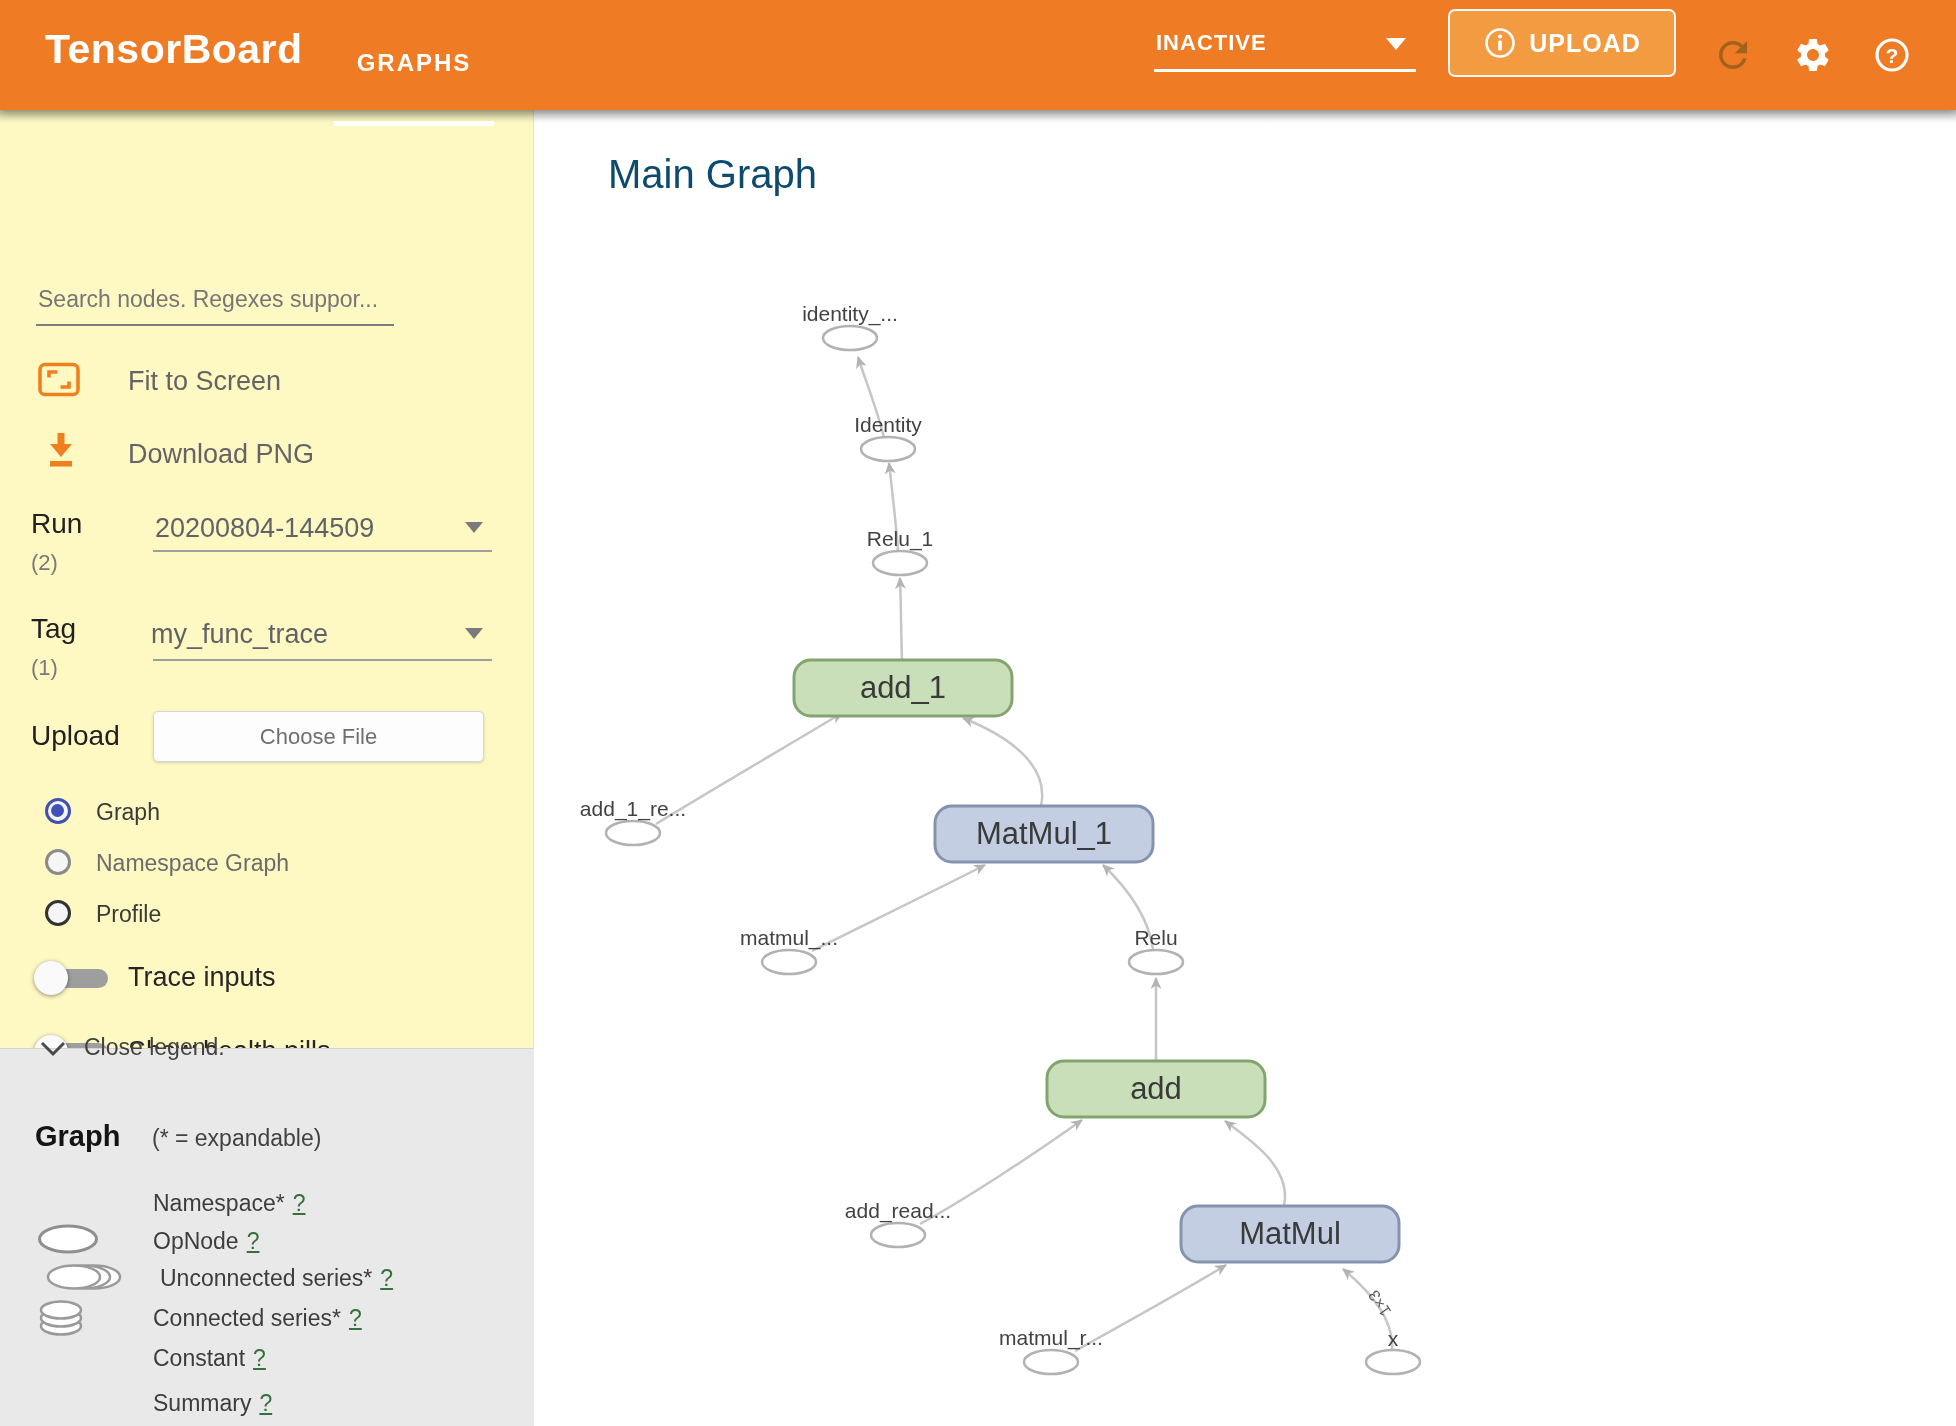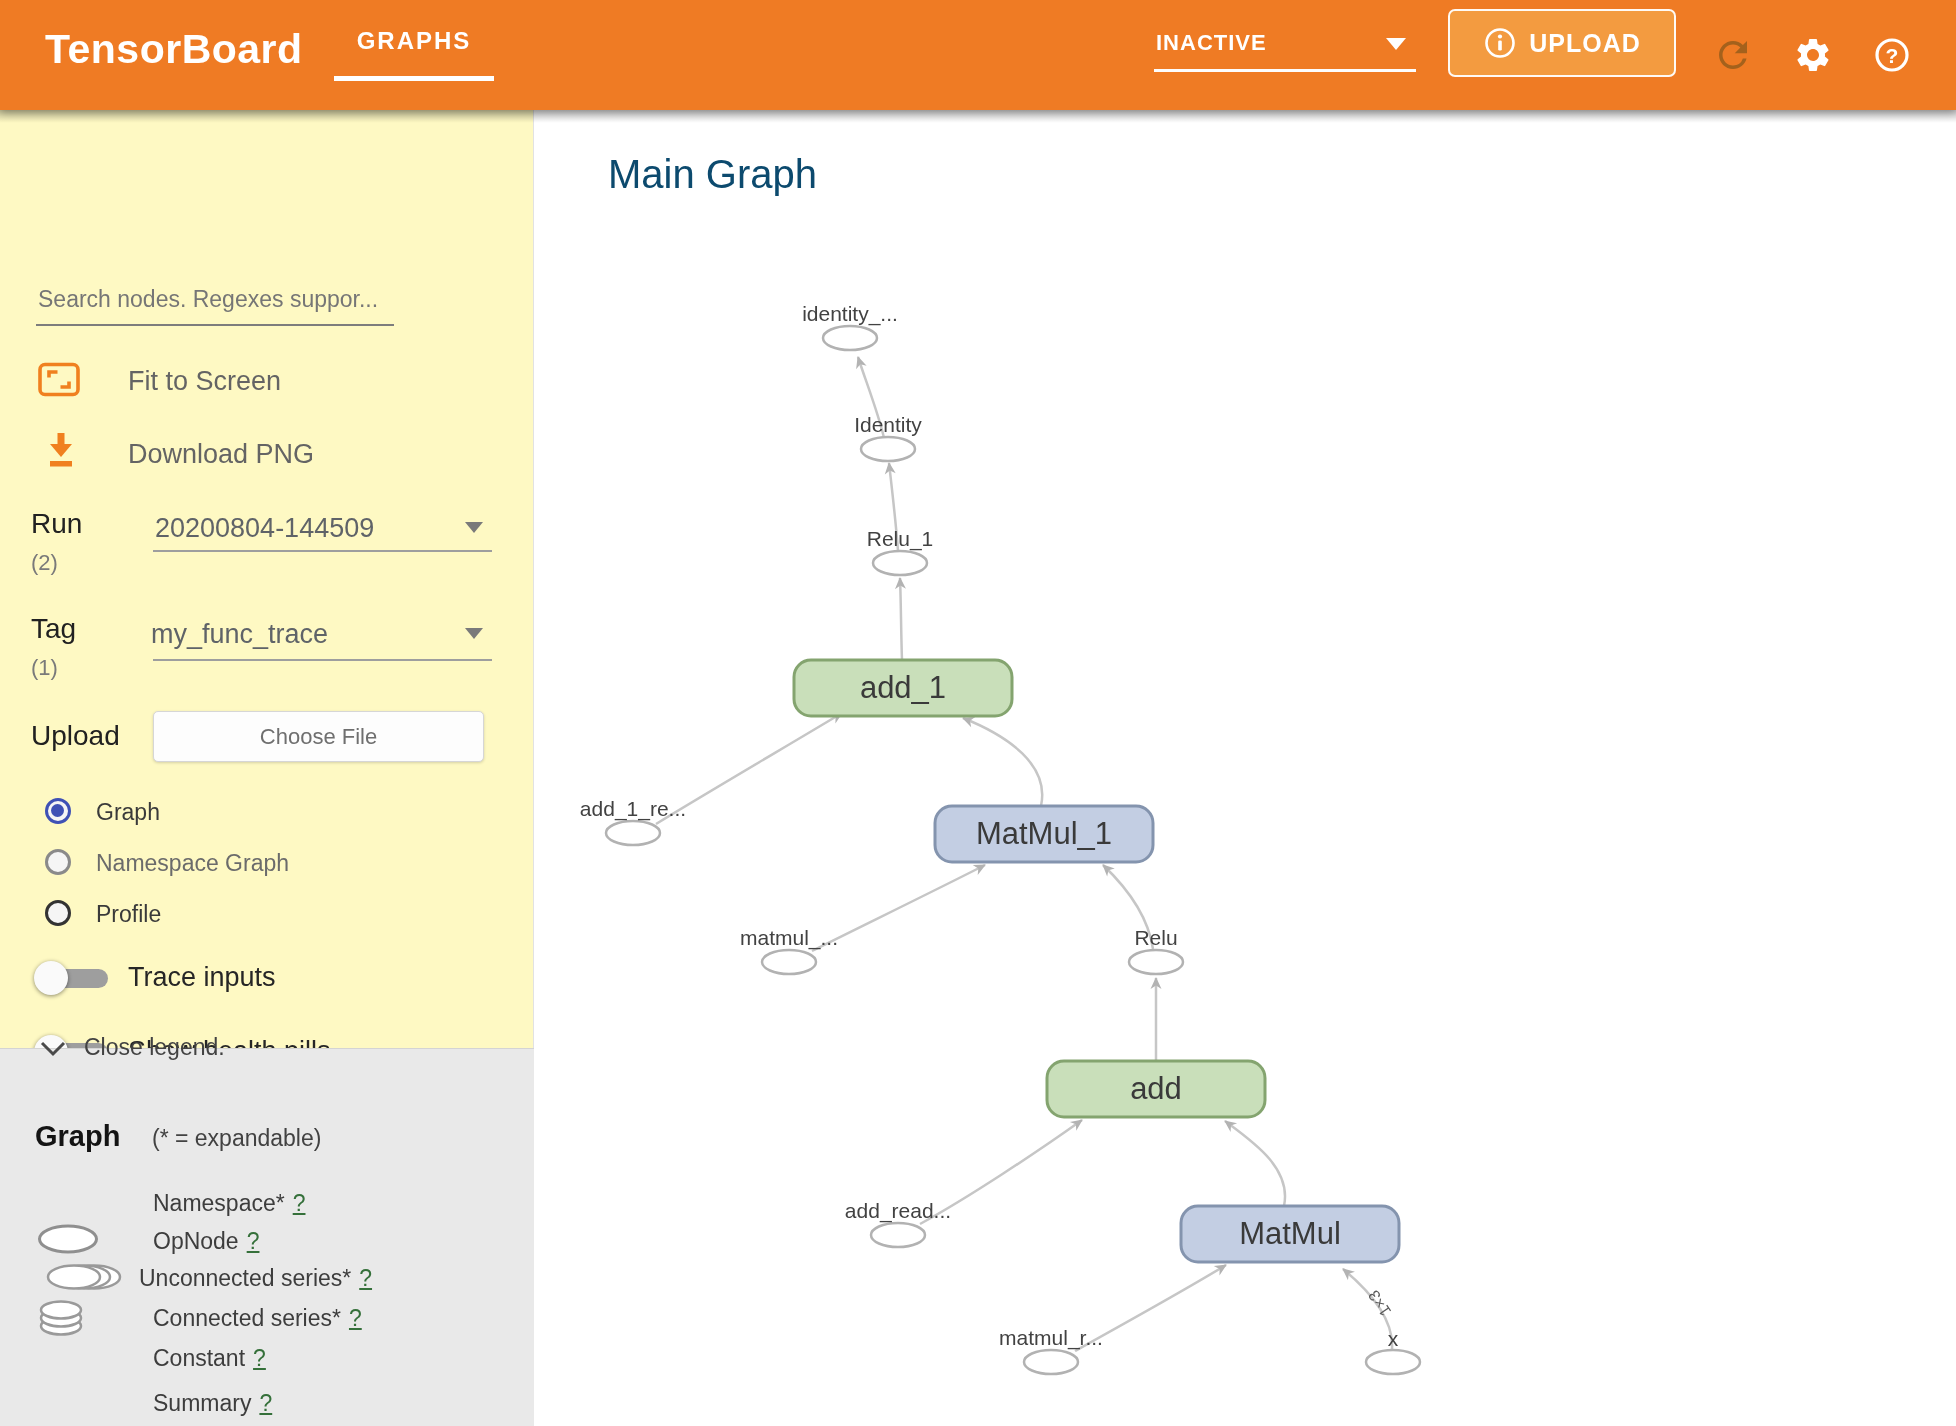--- a/index.html
+++ b/index.html
@@ -11,21 +11,21 @@
   
   .header{
     position:absolute;left:0;top:0;width:1956px;height:110px;
     background:#ef7b24;z-index:10;box-shadow:0 3px 8px rgba(0,0,0,0.30);
   }
   .app-title{
     position:absolute;left:45px;top:26px;color:#ffffff;
     font-size:41px;font-weight:600;letter-spacing:.5px;
   }
   .tab{
-    position:absolute;left:334px;top:0;width:160px;height:81px;
+    position:absolute;left:334px;top:0;width:160px;height:126px;
     display:flex;align-items:center;justify-content:center;
     color:#ffffff;font-size:24px;font-weight:600;letter-spacing:2px;cursor:pointer;
   }
   .tab-underline{position:absolute;left:0;bottom:0;width:100%;height:5px;background:#ffffff;}
   .status-select{position:absolute;left:1154px;top:0;width:262px;height:110px;cursor:pointer;}
   .status-text{
     position:absolute;left:2px;top:30px;color:#ffffff;
     font-size:22px;font-weight:600;letter-spacing:1px;
   }
   .status-caret{
@@ -251,21 +251,21 @@
   <span class="legend-item-label">OpNode</span><span class="help-link">?</span>
 </div>
 
 <div class="abs" style="left:36px;top:1262px;z-index:4;">
   <svg width="86" height="30" viewBox="0 0 86 30">
     <ellipse cx="58" cy="15" rx="26" ry="11.5" fill="#ffffff" stroke="#9a9a9a" stroke-width="2.5"></ellipse>
     <ellipse cx="48" cy="15" rx="26" ry="11.5" fill="#ffffff" stroke="#9a9a9a" stroke-width="2.5"></ellipse>
     <ellipse cx="38" cy="15" rx="26" ry="11.5" fill="#ffffff" stroke="#9a9a9a" stroke-width="2.5"></ellipse>
   </svg>
 </div>
-<div class="abs" style="left:139px;top:1265px;z-index:4;">
+<div class="abs" style="left:160px;top:1265px;z-index:4;">
   <span class="legend-item-label">Unconnected series*</span><span class="help-link">?</span>
 </div>
 
 <div class="abs" style="left:38px;top:1297px;z-index:4;">
   <svg width="48" height="40" viewBox="0 0 48 40">
     <ellipse cx="23" cy="29" rx="20" ry="8.5" fill="#ffffff" stroke="#9a9a9a" stroke-width="2.5"></ellipse>
     <ellipse cx="23" cy="21" rx="20" ry="8.5" fill="#ffffff" stroke="#9a9a9a" stroke-width="2.5"></ellipse>
     <ellipse cx="23" cy="13" rx="20" ry="8.5" fill="#ffffff" stroke="#9a9a9a" stroke-width="2.5"></ellipse>
   </svg>
 </div>

